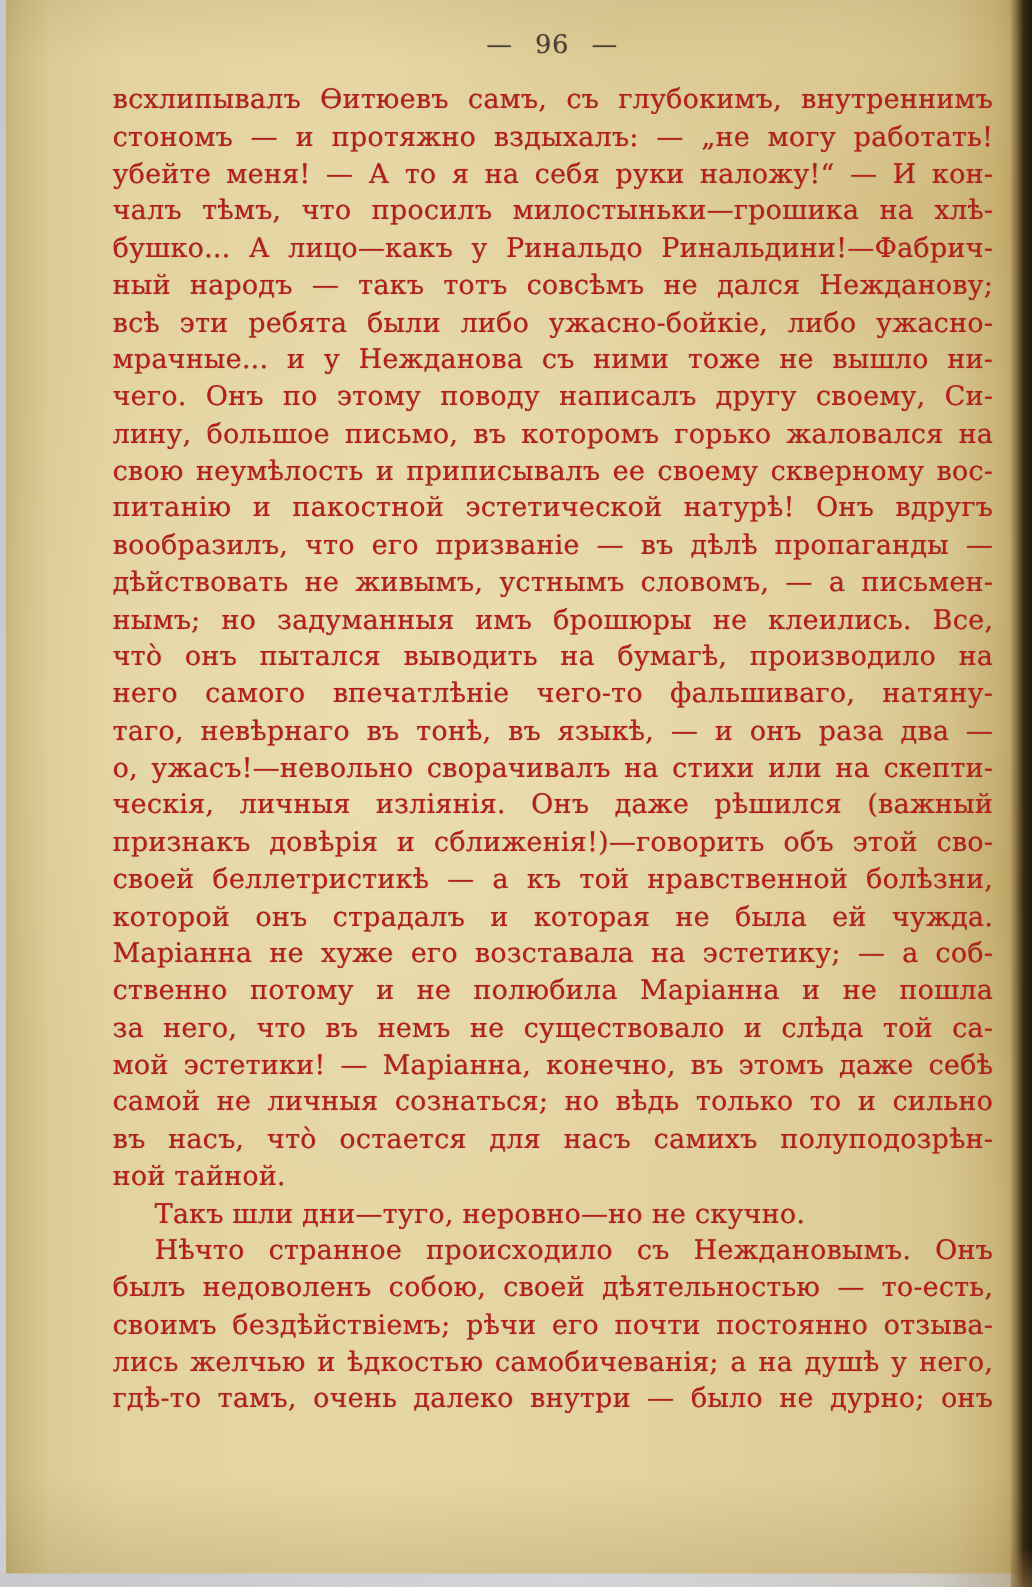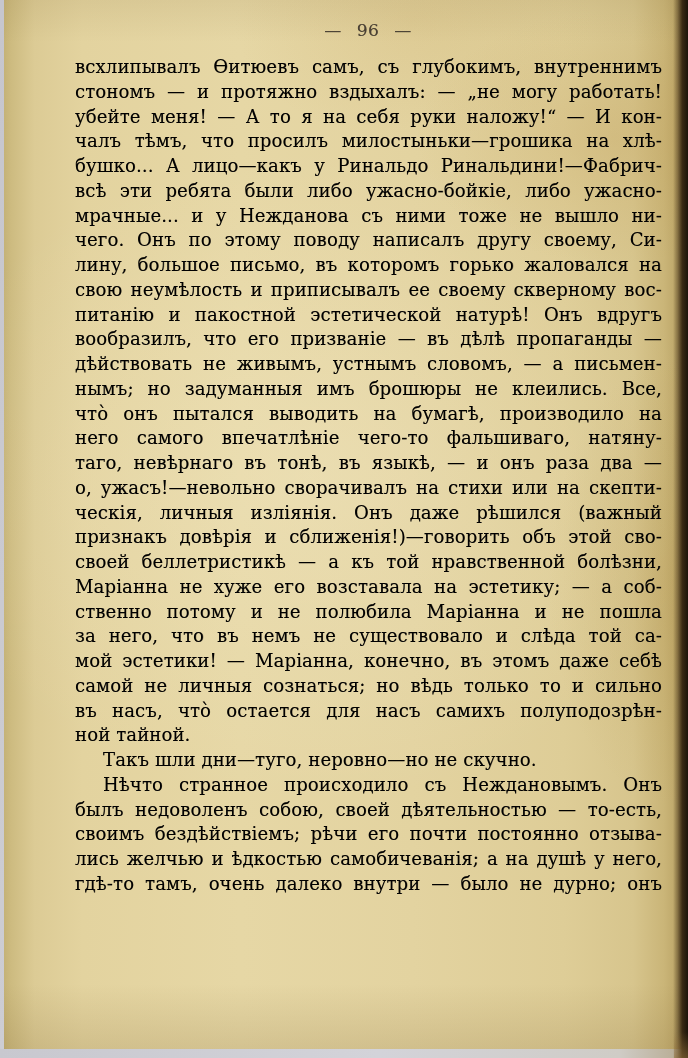--- a/index.html
+++ b/index.html
@@ -36,21 +36,21 @@
   }
   .header{
     position:absolute;top:20px;left:75px;right:27px;
     text-align:center;color:#4a4134;font-size:17px;
     letter-spacing:0.5px;
     text-shadow:0.3px 0.3px 0.6px rgba(62,52,40,0.45);
   }
   .header .num{margin:0 15px;text-align:right;}
   .textblock{
     position:absolute;top:55px;left:75px;right:26px;
-    color:#000000;font-size:18px;letter-spacing:0.15px;
+    color:#b91c1c;font-size:18px;letter-spacing:0.15px;
     text-shadow:0.3px 0.3px 0.6px rgba(62,52,40,0.5);
   }
   .line{
     line-height:24.76px;height:24.76px;overflow:hidden;
     text-align:justify;
   }
   .line.j{text-align-last:justify;}
   .line.in{text-indent:28px;}
 </style>
 </head>
@@ -62,36 +62,38 @@
   <div class="header">
     <span>—</span><span class="num">96</span><span>—</span>
   </div>
 
   <div class="textblock" id="text-block">
       <div class="line j">всхлипывалъ Ѳитюевъ самъ, съ глубокимъ, внутреннимъ</div>
       <div class="line j">стономъ — и протяжно вздыхалъ: — „не могу работать!</div>
       <div class="line j">убейте меня! — А то я на себя руки наложу!“ — И кон-</div>
       <div class="line j">чалъ тѣмъ, что просилъ милостыньки—грошика на хлѣ-</div>
       <div class="line j">бушко... А лицо—какъ у Ринальдо Ринальдини!—Фабрич-</div>
+      <div class="line j">ный народъ — такъ тотъ совсѣмъ не дался Нежданову;</div>
       <div class="line j">всѣ эти ребята были либо ужасно-бойкіе, либо ужасно-</div>
       <div class="line j">мрачные... и у Нежданова съ ними тоже не вышло ни-</div>
       <div class="line j">чего. Онъ по этому поводу написалъ другу своему, Си-</div>
       <div class="line j">лину, большое письмо, въ которомъ горько жаловался на</div>
       <div class="line j">свою неумѣлость и приписывалъ ее своему скверному вос-</div>
       <div class="line j">питанію и пакостной эстетической натурѣ! Онъ вдругъ</div>
       <div class="line j">вообразилъ, что его призваніе — въ дѣлѣ пропаганды —</div>
       <div class="line j">дѣйствовать не живымъ, устнымъ словомъ, — а письмен-</div>
       <div class="line j">нымъ; но задуманныя имъ брошюры не клеились. Все,</div>
       <div class="line j">что̀ онъ пытался выводить на бумагѣ, производило на</div>
       <div class="line j">него самого впечатлѣніе чего-то фальшиваго, натяну-</div>
       <div class="line j">таго, невѣрнаго въ тонѣ, въ языкѣ, — и онъ раза два —</div>
       <div class="line j">о, ужасъ!—невольно сворачивалъ на стихи или на скепти-</div>
       <div class="line j">ческія, личныя изліянія. Онъ даже рѣшился (важный</div>
       <div class="line j">признакъ довѣрія и сближенія!)—говорить объ этой сво-</div>
       <div class="line j">своей беллетристикѣ — а къ той нравственной болѣзни,</div>
+      <div class="line j">которой онъ страдалъ и которая не была ей чужда.</div>
       <div class="line j">Маріанна не хуже его возставала на эстетику; — а соб-</div>
       <div class="line j">ственно потому и не полюбила Маріанна и не пошла</div>
       <div class="line j">за него, что въ немъ не существовало и слѣда той са-</div>
       <div class="line j">мой эстетики! — Маріанна, конечно, въ этомъ даже себѣ</div>
       <div class="line j">самой не личныя сознаться; но вѣдь только то и сильно</div>
       <div class="line j">въ насъ, что̀ остается для насъ самихъ полуподозрѣн-</div>
       <div class="line">ной тайной.</div>
       <div class="line in">Такъ шли дни—туго, неровно—но не скучно.</div>
       <div class="line j in">Нѣчто странное происходило съ Неждановымъ. Онъ</div>
       <div class="line j">былъ недоволенъ собою, своей дѣятельностью — то-есть,</div>

